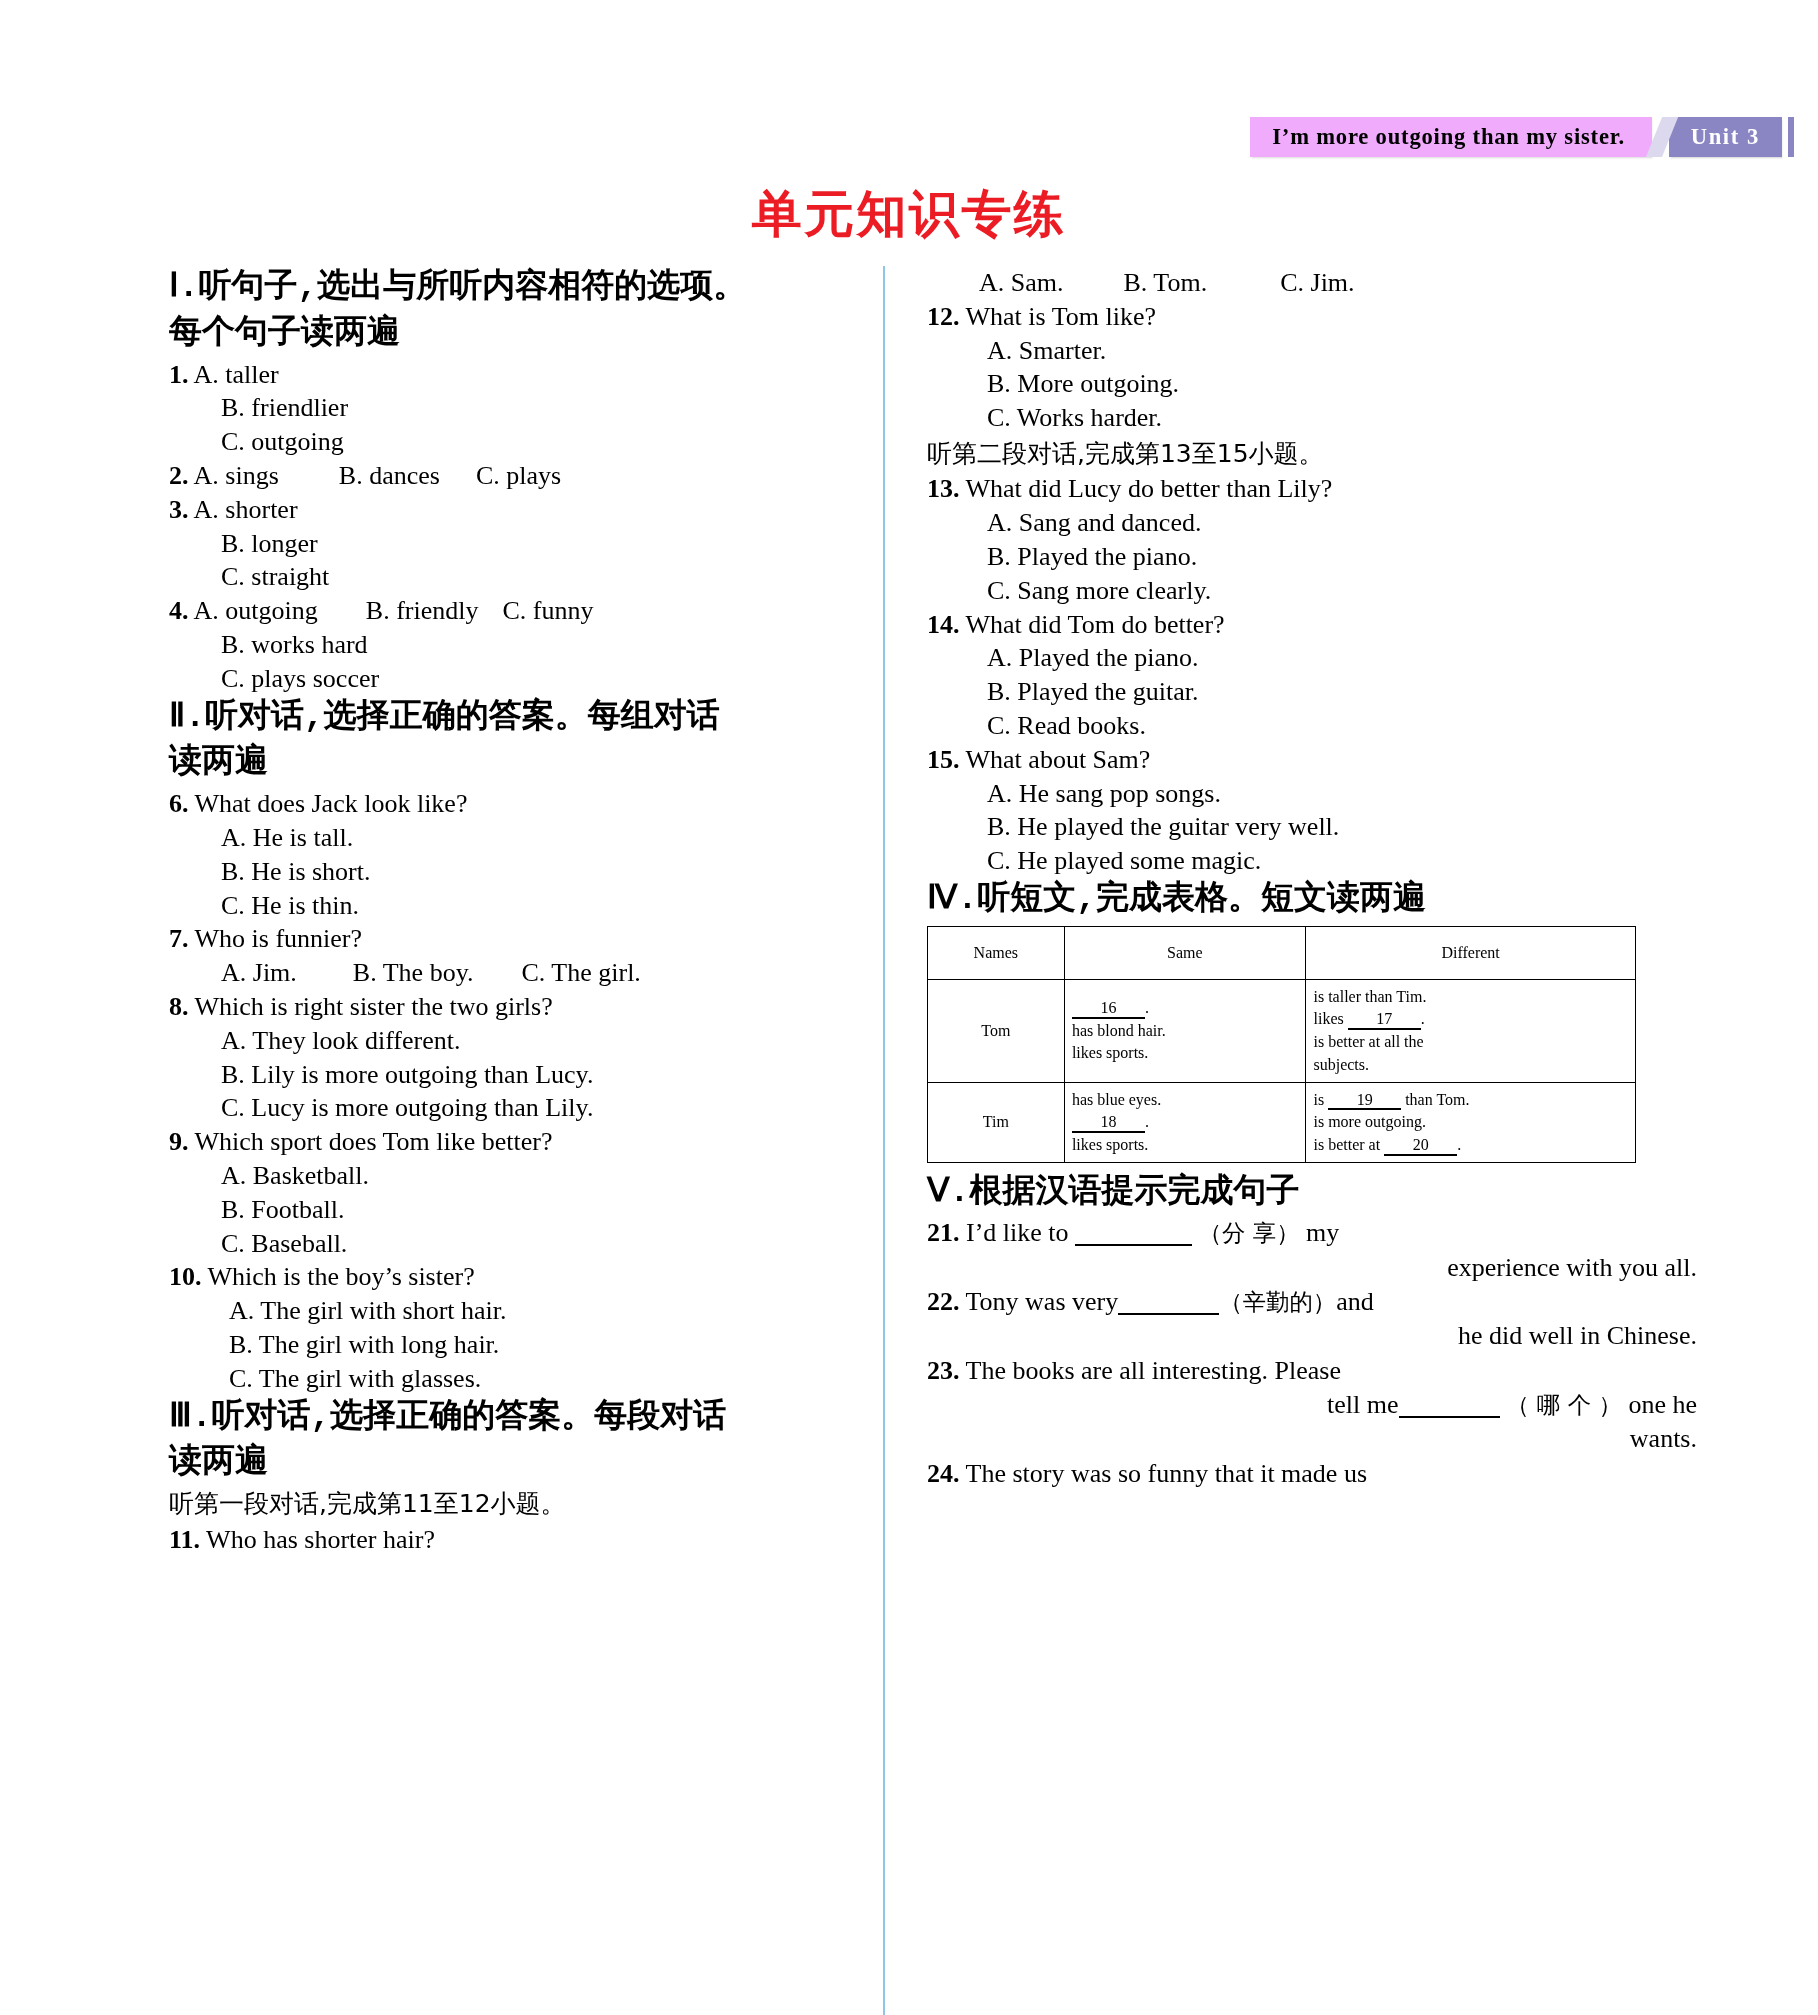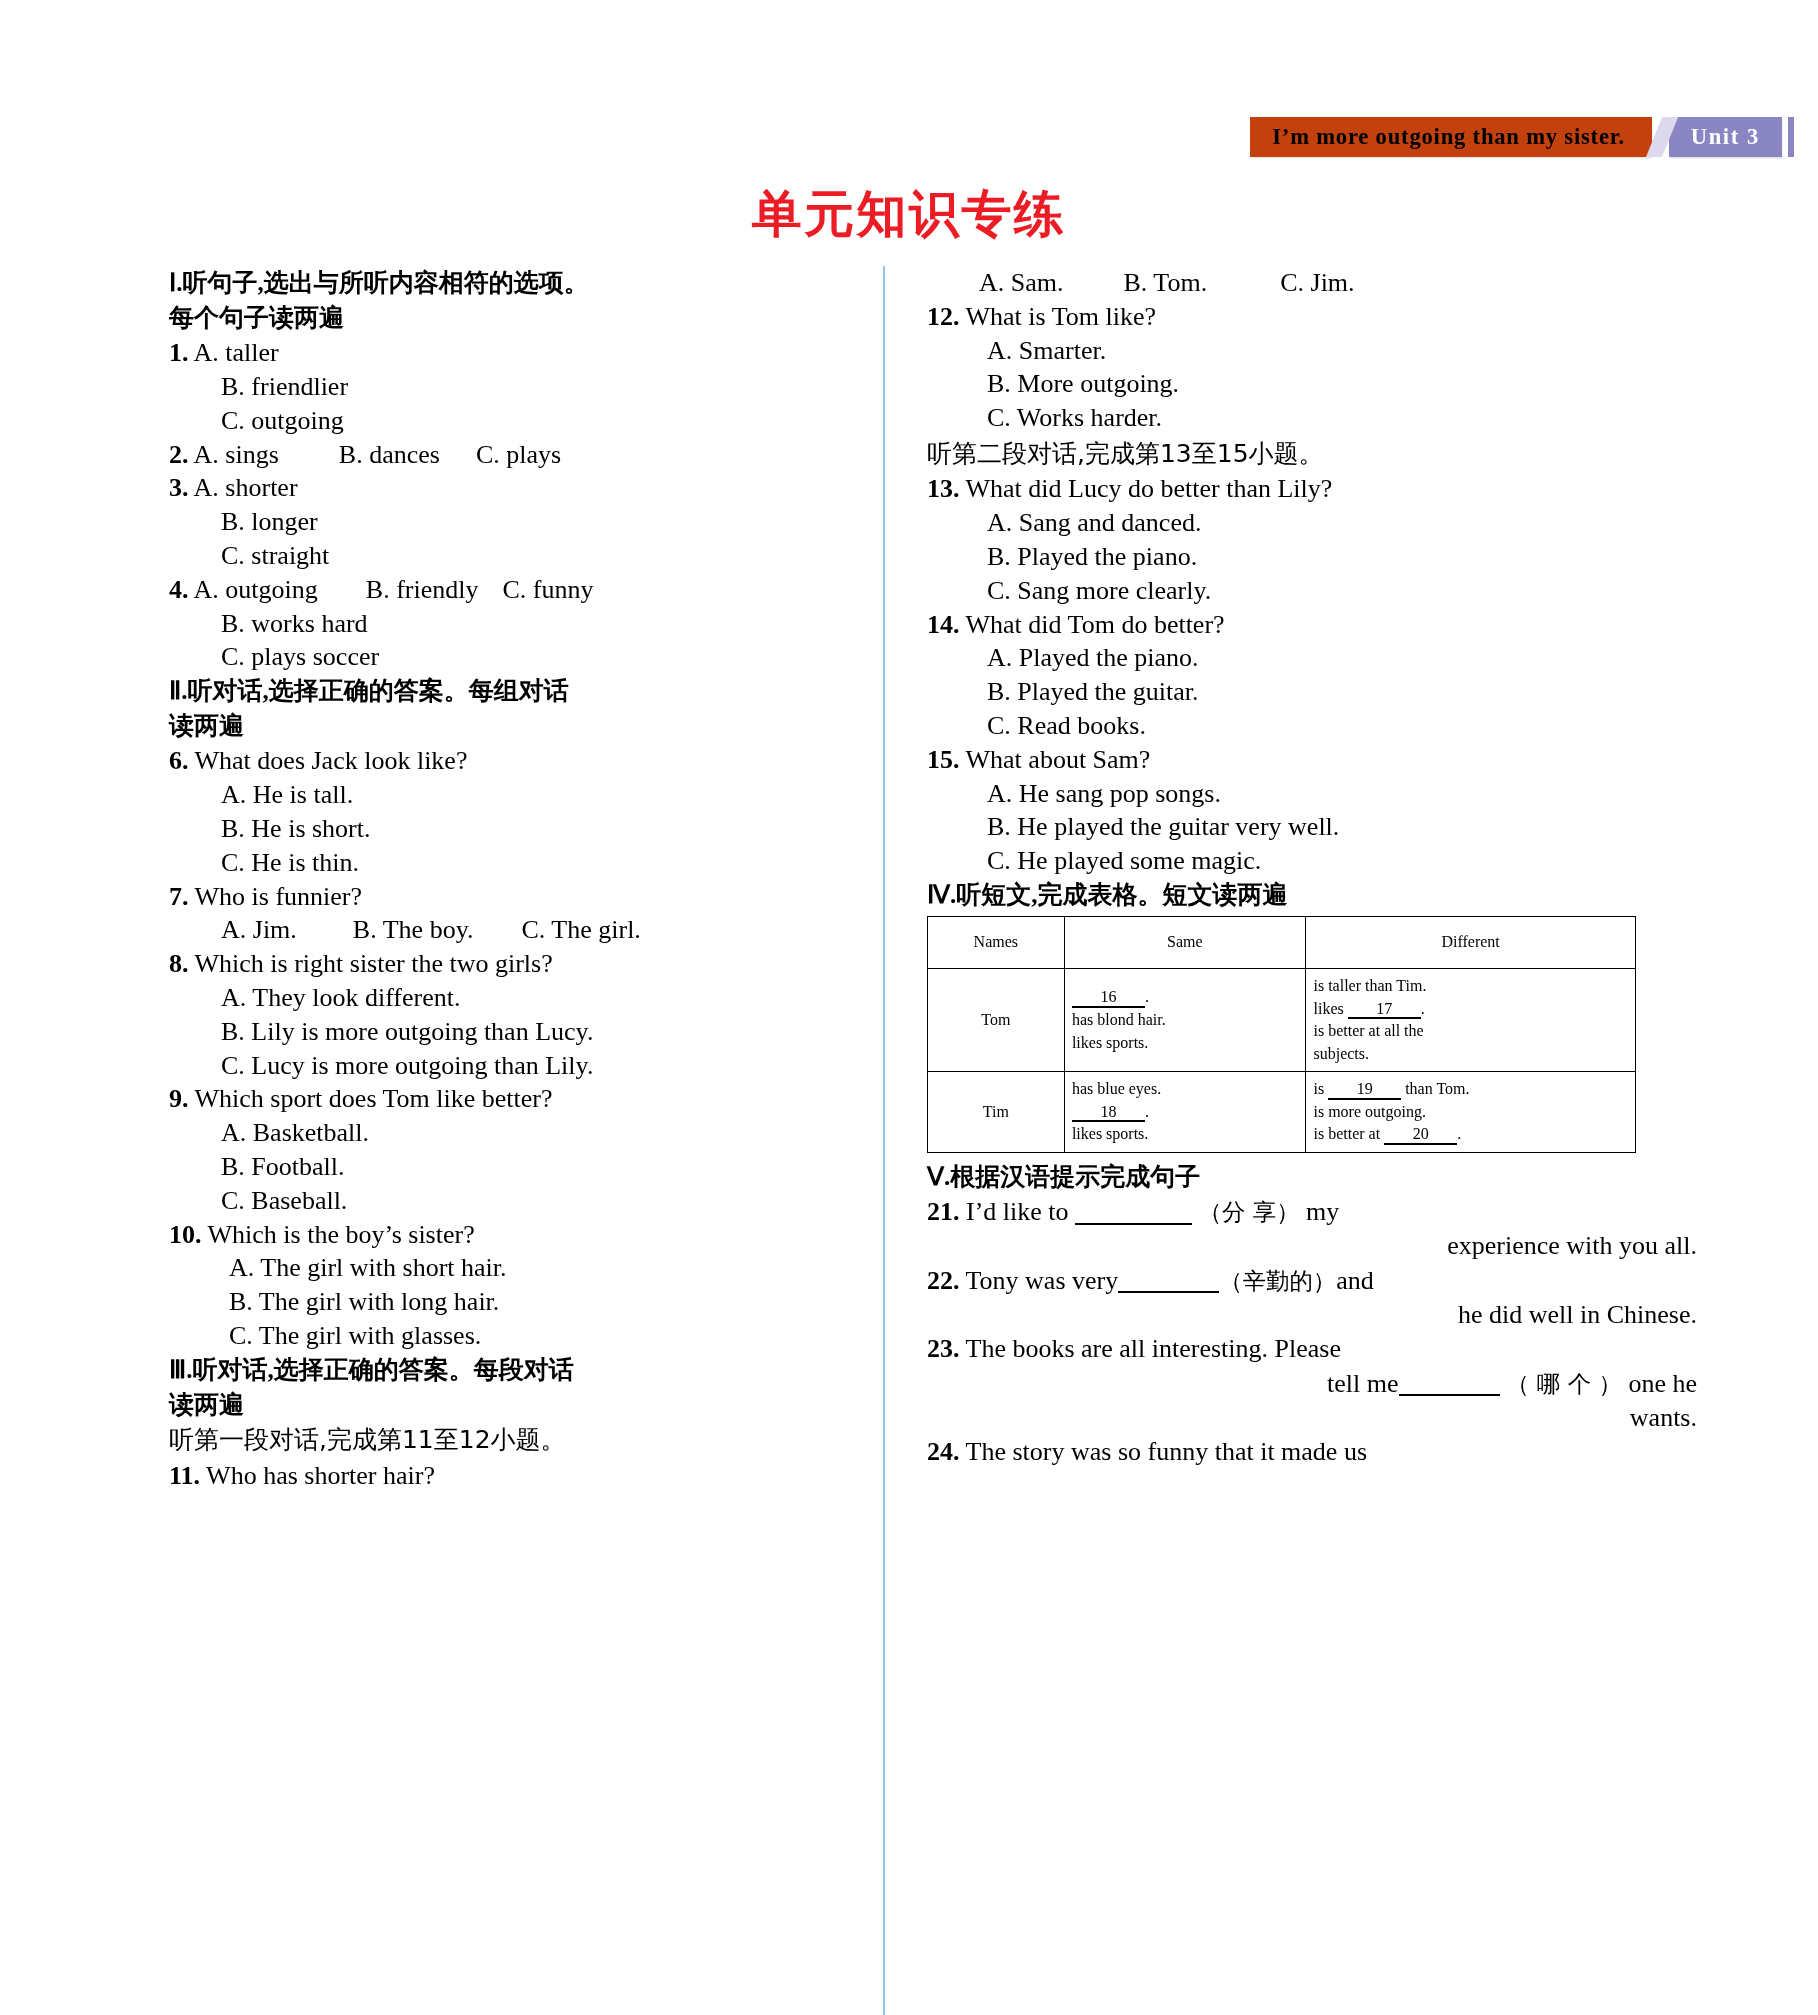--- a/index.html
+++ b/index.html
@@ -16,21 +16,21 @@
     position:absolute;
     top:117px; left:0; right:0;
     height:48px;
   }
   .header-inner {
     position:absolute;
     right:24px; top:0;
     display:flex; align-items:stretch;
   }
   .hdr-title-band {
-    background:#c2410c;
+    background:#f0abfc;
     display:flex; align-items:center;
     padding:0 27px 0 22.6px;
     height:40px;
     box-shadow:0.8px 1.6px 1.6px rgba(0,0,0,0.10);
   }
   .hdr-title-band span {
     font-size:22.6px;
     font-weight:bold;
     letter-spacing:0.8px;
     white-space:nowrap;
@@ -89,23 +89,23 @@
   .col-right { left:927px; }
   .divider {
     position:absolute;
     left:883px; top:0;
     width:1.6px; height:1870px;
     background:#8fc6e8;
   }
 
   
   .sec-head {
-    font-family:Liberation Serif, serif;
+    font-family:Liberation Mono, monospace;
     font-weight:bold;
-    font-size:25px;
+    font-size:33px;
     line-height:1.34;
     letter-spacing:0px;
     margin:0 0 1.6px 0;
   }
   .cn-line {
     font-family:"DejaVu Sans", sans-serif;
     font-size:25px;
     line-height:1.34;
     margin:1.6px 0 2.4px 0;
   }

